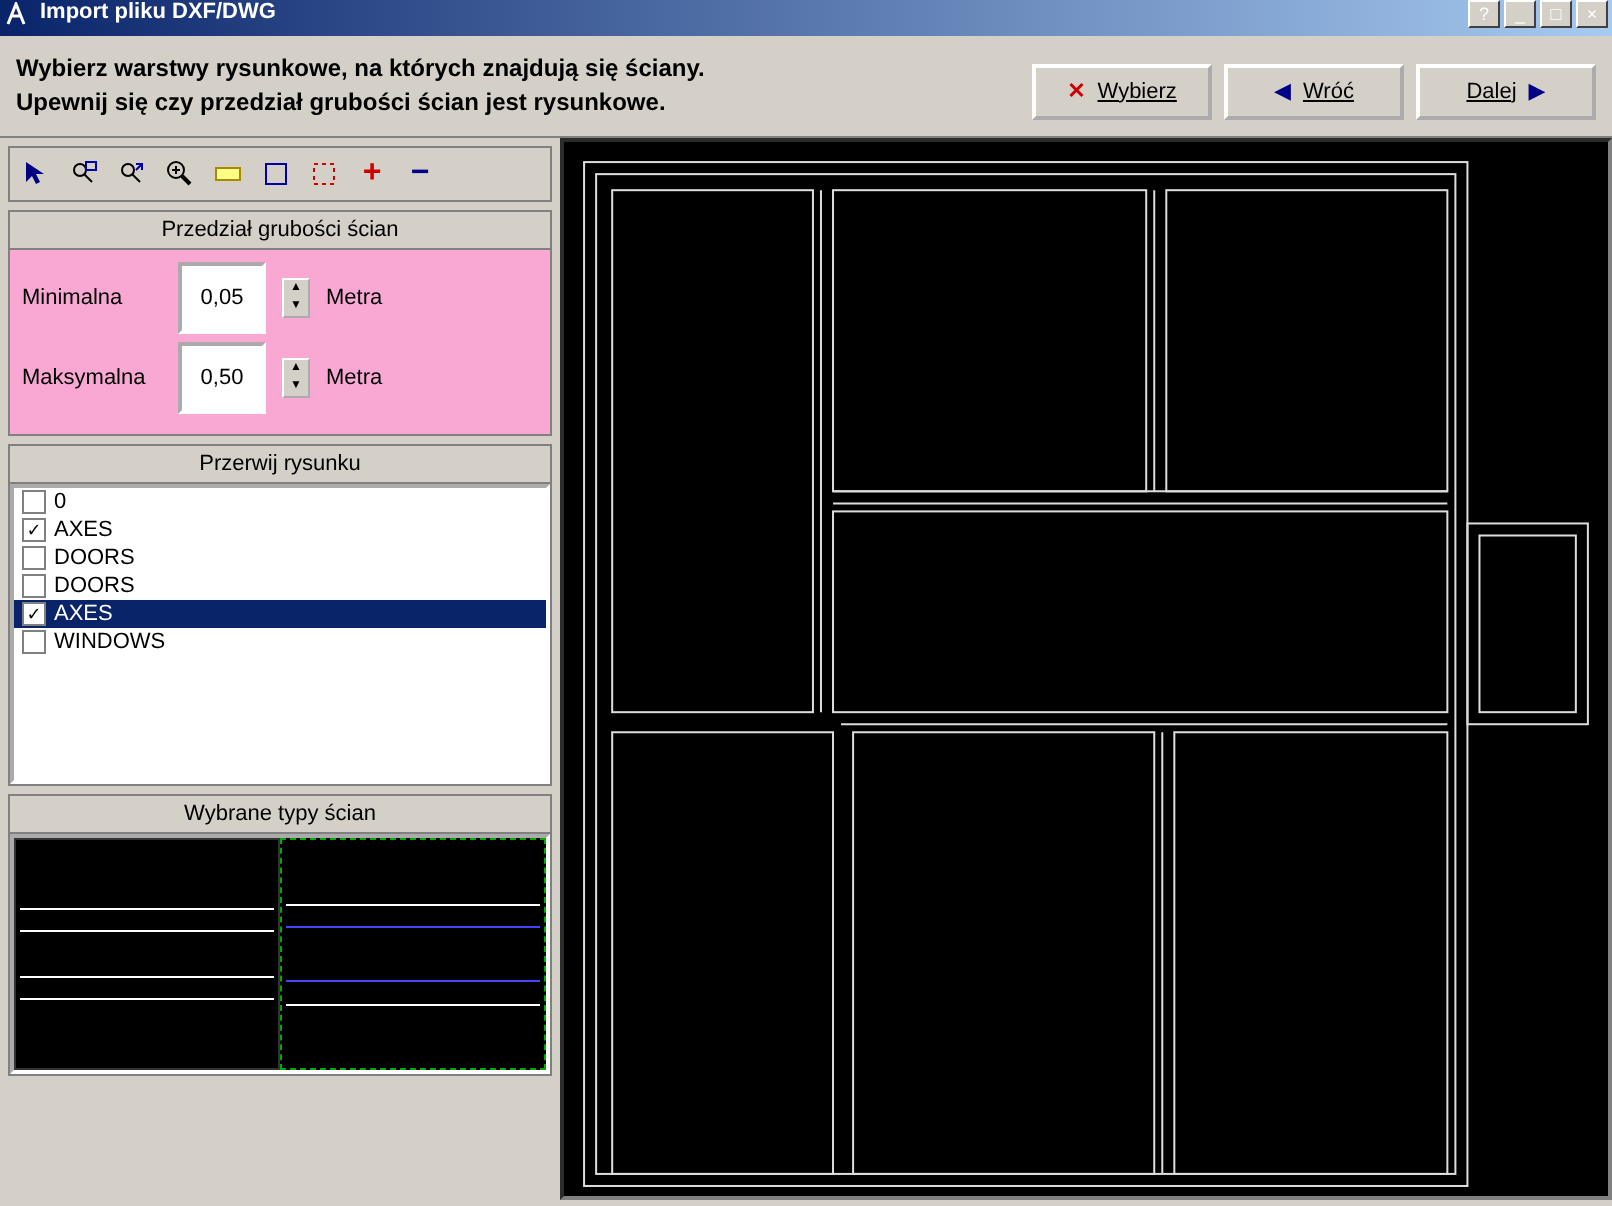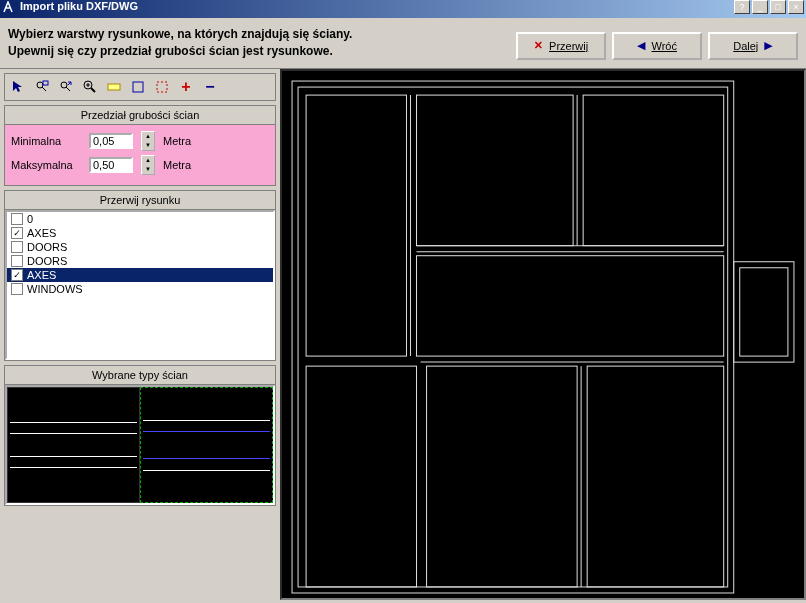--- a/index.html
+++ b/index.html
@@ -17,21 +17,21 @@
 .main { display: flex; height: calc(100% - 18px - 54px); }
 .left { width: 280px; background: #d4d0c8; padding: 4px; display: flex; flex-direction: column; gap: 4px; }
 .right { flex: 1; background: #000; position: relative; border: 2px inset #808080; }
 .toolbar { display: flex; gap: 2px; padding: 2px; border: 1px solid #808080; background: #d4d0c8; }
 .tool { width: 22px; height: 22px; background: #d4d0c8; border: 1px solid transparent; display: flex; align-items: center; justify-content: center; cursor: pointer; }
 .panel { border: 1px solid #808080; background: #f9a8d4; }
 .panel-title { text-align: center; padding: 3px; border-bottom: 1px solid #808080; background: #d4d0c8; }
 .panel-body { padding: 6px; }
 .form-row { display: flex; align-items: center; gap: 8px; margin-bottom: 4px; }
 .form-label { width: 70px; }
-.form-input { width: 44px; height: 16px; border: 2px inset #fff; background: #fff; padding: 0 2px; font-family: inherit; font-size: 11px; }
+.form-input { width: 44px; height: 36px; border: 2px inset #fff; background: #fff; padding: 0 2px; font-family: inherit; font-size: 11px; text-align: center; }
 .spinner { width: 14px; height: 20px; background: #d4d0c8; border: 1px outset #fff; display: flex; flex-direction: column; font-size: 6px; }
 .spinner div { flex: 1; display: flex; align-items: center; justify-content: center; cursor: pointer; }
 .layer-list { background: #fff; border: 2px inset #fff; height: 150px; overflow: auto; }
 .layer-item { display: flex; align-items: center; padding: 1px 4px; gap: 4px; }
 .layer-item.selected { background: #0a246a; color: #fff; }
 .chk { width: 12px; height: 12px; border: 1px solid #808080; background: #fff; display: flex; align-items: center; justify-content: center; font-size: 9px; cursor: pointer; color: #000; }
 .wall-preview { background: #000; height: 120px; border: 2px inset #fff; display: flex; }
 .wall-col { flex: 1; border: 1px solid #333; position: relative; }
 .wall-col.dashed { border: 1px dashed #0a0; }
 .wline { position: absolute; left: 2px; right: 2px; height: 1px; background: #fff; }
@@ -57,21 +57,21 @@
 </div>
 
 <div class="header-row">
   <div class="header-text">
     <div>Wybierz warstwy rysunkowe, na których znajdują się ściany.</div>
     <div>Upewnij się czy przedział grubości ścian jest rysunkowe.</div>
   </div>
   <div class="header-buttons">
     <div class="hbtn">
       <span style="color:#c00;font-weight:bold">✕</span>
-      <span><span class="u">Przerwij</span></span>
+      <span><span class="u">Wybierz</span></span>
     </div>
     <div class="hbtn">
       <span style="color:#008">◀</span>
       <span><span class="u">Wróć</span></span>
     </div>
     <div class="hbtn">
       <span><span class="u">Dalej</span></span>
       <span style="color:#008">▶</span>
     </div>
   </div>

